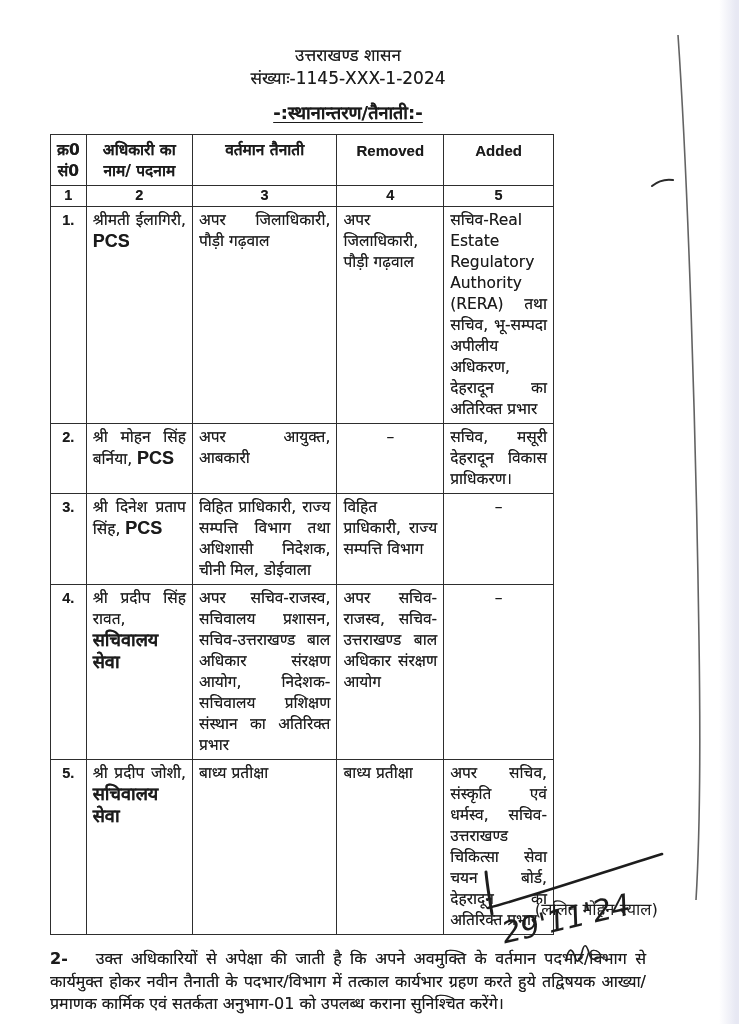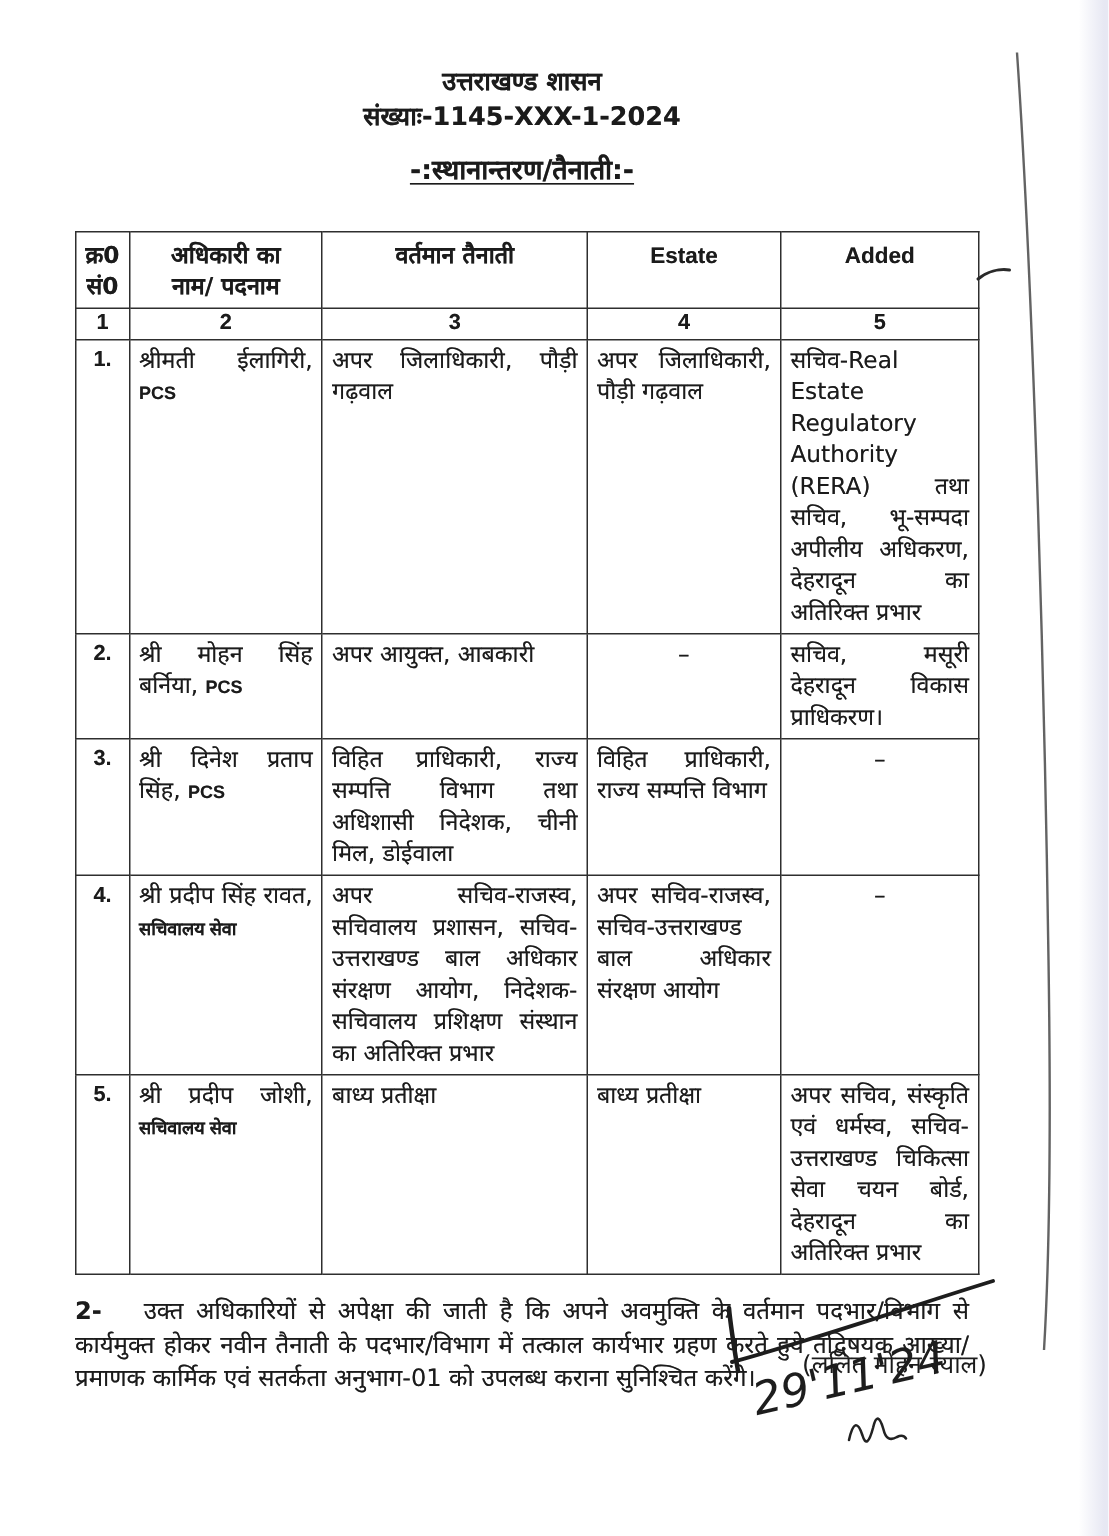--- a/index.html
+++ b/index.html
@@ -8,57 +8,57 @@
     background:#ffffff;
     font-family:"DejaVu Sans",sans-serif;
     color:#1b1b1b;
     -webkit-font-smoothing:antialiased;
   }
   .page{
     position:relative;width:596px;margin-left:50px;padding-top:44px;
     text-shadow:0 0 .4px rgba(0,0,0,.5);
   }
   
-  .letterhead{text-align:center;font-weight:bold;}
+  .letterhead{text-align:center;font-weight:normal;}
   .letterhead .lh-line{margin:0;line-height:23px;font-size:17px;}
   .subject{
     text-align:center;font-weight:bold;font-size:18px;margin-top:10px;
     text-decoration:underline;text-underline-offset:3px;
   }
   
   .para{
     font-size:16px;line-height:22.5px;text-align:justify;margin:0;
   }
   .para1{margin-top:12px;text-indent:52px;}
   .para2{margin-top:13px;}
   .para2 .pnum{margin-right:28px;font-weight:bold;}
   
   table.gov{
-    border-collapse:collapse;width:603px;margin-top:30px;
+    border-collapse:collapse;width:504px;margin-top:10px;
     font-size:15.5px;line-height:21px;
   }
   table.gov th,table.gov td{
     border:1.4px solid #2e2e2e;vertical-align:top;padding:3px 6px;
   }
   table.gov thead th{font-weight:bold;text-align:center;padding-top:5px;}
   th.latin,td .latin{font-family:"Liberation Sans",sans-serif;}
   th.latin{font-size:15px;}
   .col-sno{width:5.5%;}
   .col-name{width:21.5%;}
   .col-cur{width:29.5%;}
   .col-rem{width:21.5%;}
   .col-add{width:22%;}
   tr.numrow td{
     text-align:center;font-weight:bold;padding:0 2px;height:20px;
     line-height:19px;font-family:"Liberation Sans",sans-serif;font-size:14.5px;
   }
   tbody tr td.c-sno{text-align:center;font-family:"Liberation Sans",sans-serif;font-size:14.5px;font-weight:bold;}
   tbody tr td.c-just{text-align:justify;}
   tbody tr td.dash{text-align:center;}
-  .svc{font-weight:bold;font-size:12px;font-family:"Liberation Sans",sans-serif;}
+  .svc{font-weight:bold;font-size:18px;font-family:"Liberation Sans",sans-serif;}
   tr.r1{height:120px;} tr.r2{height:46px;} tr.r3{height:64px;}
   tr.r4{height:127px;} tr.r5{height:122px;}
   
   .sig-block{
     position:absolute;left:468px;top:898px;width:190px;text-align:right;
     font-size:16.5px;line-height:24px;
   }
   .sig-svg{position:absolute;left:440px;top:836px;}
   .squiggle-svg{position:absolute;left:560px;top:936px;}
   .penmark-svg{position:absolute;left:650px;top:176px;}
@@ -94,21 +94,21 @@
       <tr>
         <th>
           <span>क्र0</span><br>
           <span>सं0</span>
         </th>
         <th>
           <span>अधिकारी का</span><br>
           <span>नाम/ पदनाम</span>
         </th>
         <th>वर्तमान तैनाती</th>
-        <th class="latin">Estate</th>
+        <th class="latin">Removed</th>
         <th class="latin">Added</th>
       </tr>
       <tr class="numrow">
         <td>1</td>
         <td>2</td>
         <td>3</td>
         <td>4</td>
         <td>5</td>
       </tr>
     </thead>

